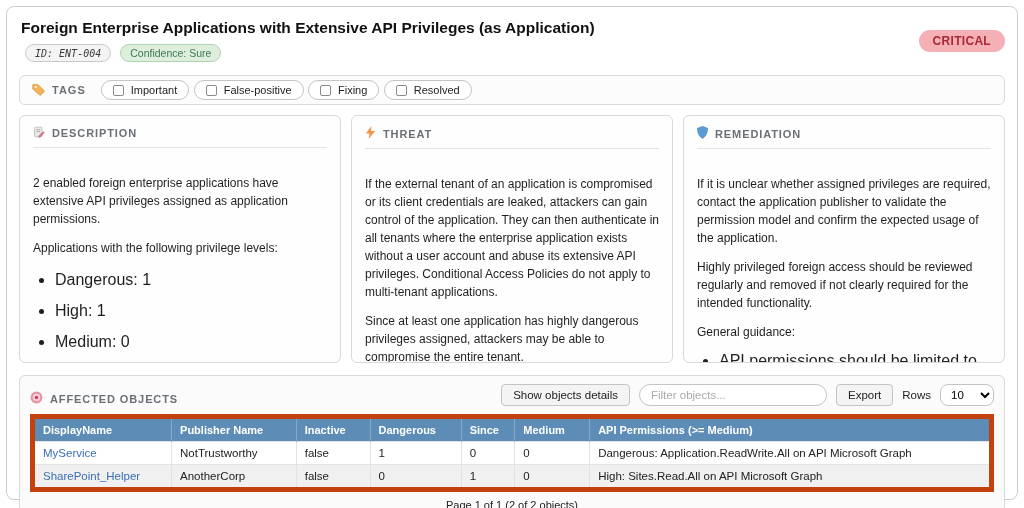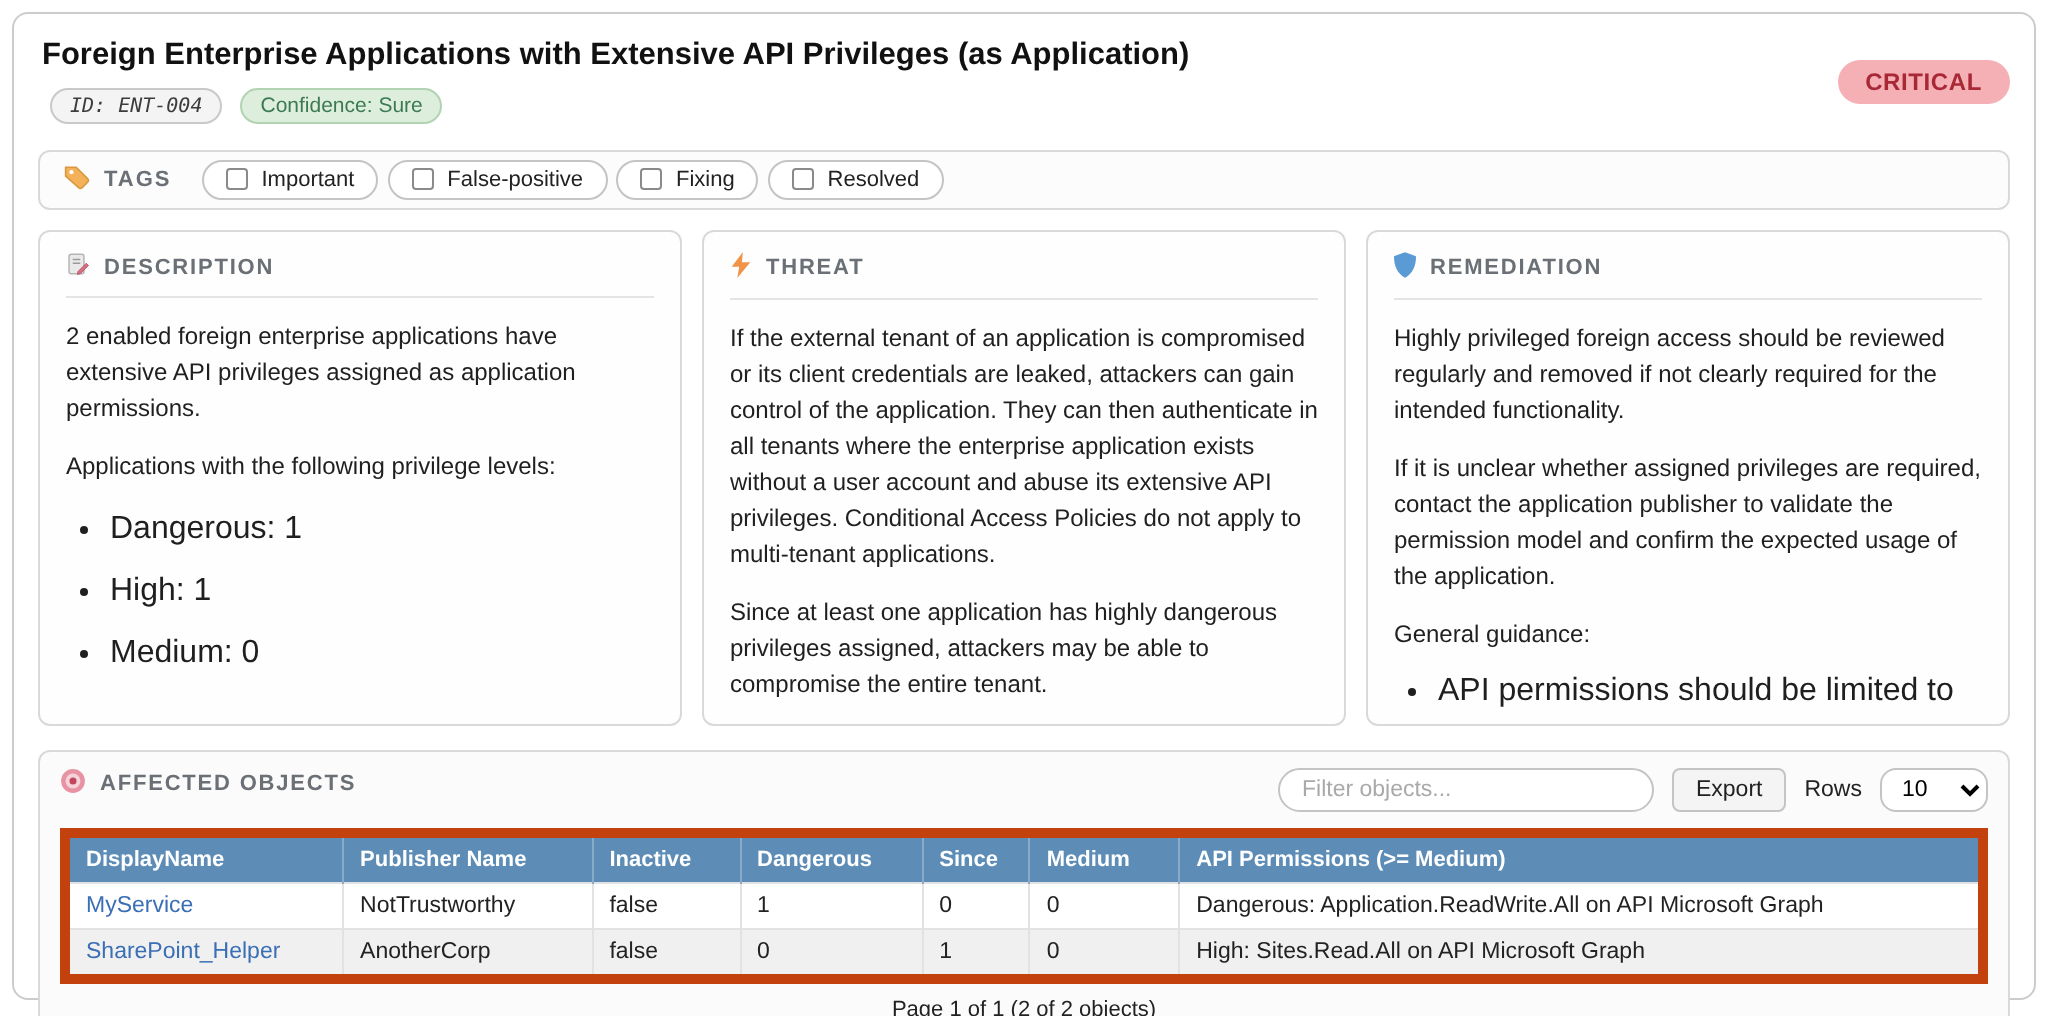--- a/index.html
+++ b/index.html
@@ -17,28 +17,28 @@
 
   
   .tags-bar { margin:13px 2px 0 2px; border:1px solid #d9d9d9; border-radius:6px; background:#fcfcfc; padding:5px 12px; display:flex; align-items:center; gap:15px; height:30px; }
   .tags-label { display:flex; align-items:center; gap:7px; font-size:11px; font-weight:bold; color:#6a7075; letter-spacing:1px; }
   .tag-pill { display:inline-flex; align-items:center; gap:7px; border:1px solid #c4c4c4; border-radius:12px; background:#fff; padding:3px 11px; font-size:11px; color:#222; cursor:pointer; }
   .cb { width:11px; height:11px; border:1px solid #8a8a8a; border-radius:2px; background:#fff; display:inline-block; }
 
   
   .panels-row { display:flex; gap:10px; margin:10px 2px 0 2px; }
   .panel { flex:1; border:1px solid #d9d9d9; border-radius:6px; background:#fefefe; padding:10px 13px; height:248px; overflow:hidden; }
-  .panel-head { display:flex; align-items:center; gap:7px; font-size:11px; font-weight:bold; color:#6a7075; letter-spacing:.9px; padding-bottom:7px; border-bottom:1px solid #e4e4e4; margin-bottom:10px; }
+  .panel-head { display:flex; align-items:center; gap:7px; font-size:11px; font-weight:bold; color:#6a7075; letter-spacing:.9px; padding-bottom:7px; border-bottom:1px solid #e4e4e4; margin-bottom:26px; }
   .panel p { font-size:12px; line-height:1.5; margin-bottom:11px; }
   .panel ul { margin:4px 0 0 0; padding-left:22px; }
   .panel li { font-size:16px; line-height:1.5; margin-bottom:7px; }
 
   
   .affected { margin:12px 2px 0 2px; border:1px solid #d9d9d9; border-radius:6px; background:#fbfbfb; padding:8px 10px; }
-  .affected-toolbar { display:flex; justify-content:space-between; align-items:flex-start; margin-bottom:8px; }
+  .affected-toolbar { display:flex; justify-content:space-between; align-items:flex-end; margin-bottom:8px; }
   .toolbar-right { display:flex; align-items:center; gap:9px; }
   .btn { border:1px solid #c4c4c4; border-radius:4px; background:#f4f4f4; padding:4px 11px; font-size:11.5px; color:#222; font-family:"Liberation Sans", sans-serif; cursor:pointer; }
   .filter-input { border:1px solid #c4c4c4; border-radius:11px; padding:4px 11px; width:188px; font-size:11.5px; font-family:"Liberation Sans", sans-serif; color:#333; }
   .filter-input::placeholder { color:#a9a9a9; }
   .rows-label { font-size:11.5px; color:#222; }
   .rows-select { border:1px solid #c4c4c4; border-radius:8px; padding:3px 6px; width:54px; font-size:11.5px; font-family:"Liberation Sans", sans-serif; background:#fff; }
 
   table.objects { width:100%; border-collapse:collapse; background:#fff; border:5px solid #c2410c; }
   table.objects th { background:#5d8db6; color:#fff; text-align:left; font-size:11px; font-weight:bold; padding:5px 8px; border-right:1px solid #86aac8; }
   table.objects th:last-child { border-right:none; }
@@ -139,22 +139,22 @@
 
     <div class="panel">
       <div class="panel-head">
         <span class="ico">
           <svg width="11" height="13" viewBox="0 0 12 14">
               <path d="M6 0 L12 2.2 C12 7.5 10.4 11.3 6 14 C1.6 11.3 0 7.5 0 2.2 Z" fill="#5b9bd5"></path>
             </svg>
         </span>
         <span>REMEDIATION</span>
       </div>
+      <p>If it is unclear whether assigned privileges are required, contact the application publisher to validate the permission model and confirm the expected usage of the application.</p>
       <p>Highly privileged foreign access should be reviewed regularly and removed if not clearly required for the intended functionality.</p>
-      <p>If it is unclear whether assigned privileges are required, contact the application publisher to validate the permission model and confirm the expected usage of the application.</p>
       <p style="margin-bottom:8px;">General guidance:</p>
       <ul>
         <li><span>API permissions should be limited to the absolute minimum required (for example, use </span></li>
 
       </ul>
     </div>
   </div>
 
   <div class="affected">
     <div class="affected-toolbar">
@@ -162,20 +162,21 @@
         <span class="ico">
           <svg width="13" height="13" viewBox="0 0 14 14">
               <circle cx="7" cy="7" r="6.4" fill="#e893a4"></circle>
               <circle cx="7" cy="7" r="4" fill="#f6d2d9"></circle>
               <circle cx="7" cy="7" r="1.9" fill="#c2455e"></circle>
             </svg>
         </span>
         <span>AFFECTED OBJECTS</span>
       </div>
       <div class="toolbar-right">
+        <button class="btn">Show objects details</button>
         <input class="filter-input" type="text" placeholder="Filter objects..." style="">
         <button class="btn">Export</button>
         <span class="rows-label">Rows</span>
         <select class="rows-select">
           <option selected="">10</option>
         </select>
       </div>
     </div>
 
     <table class="objects">

